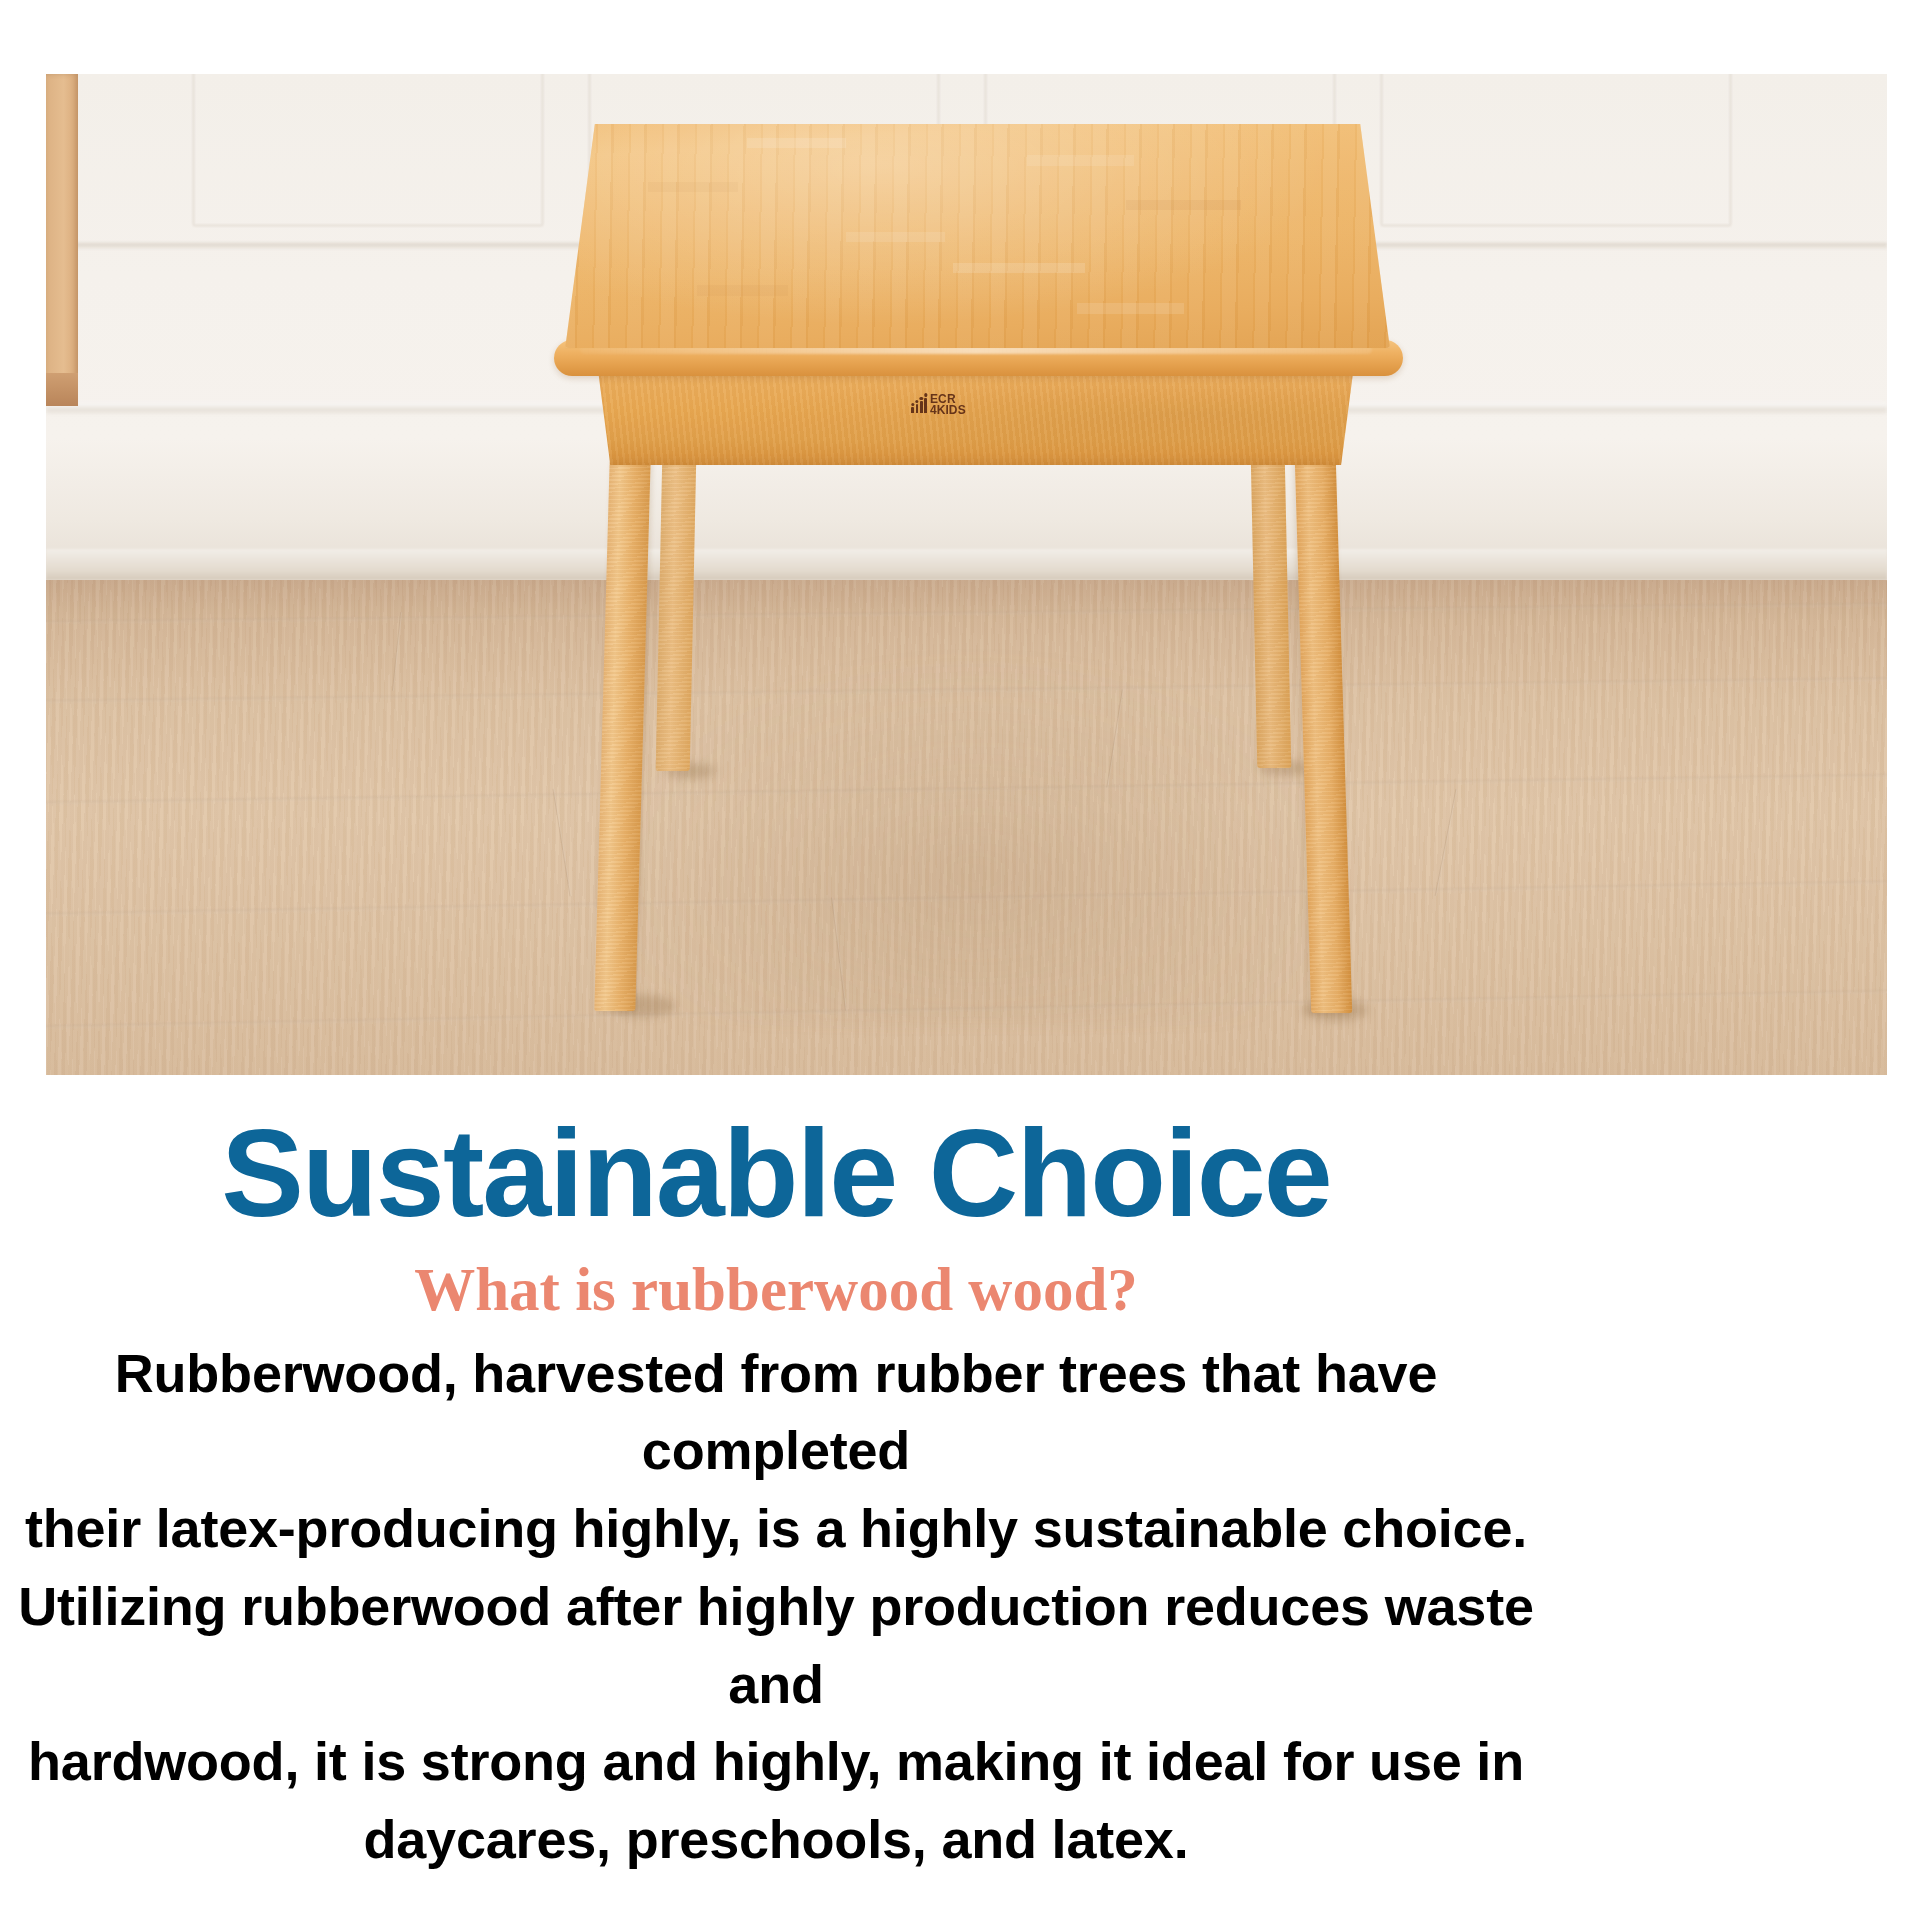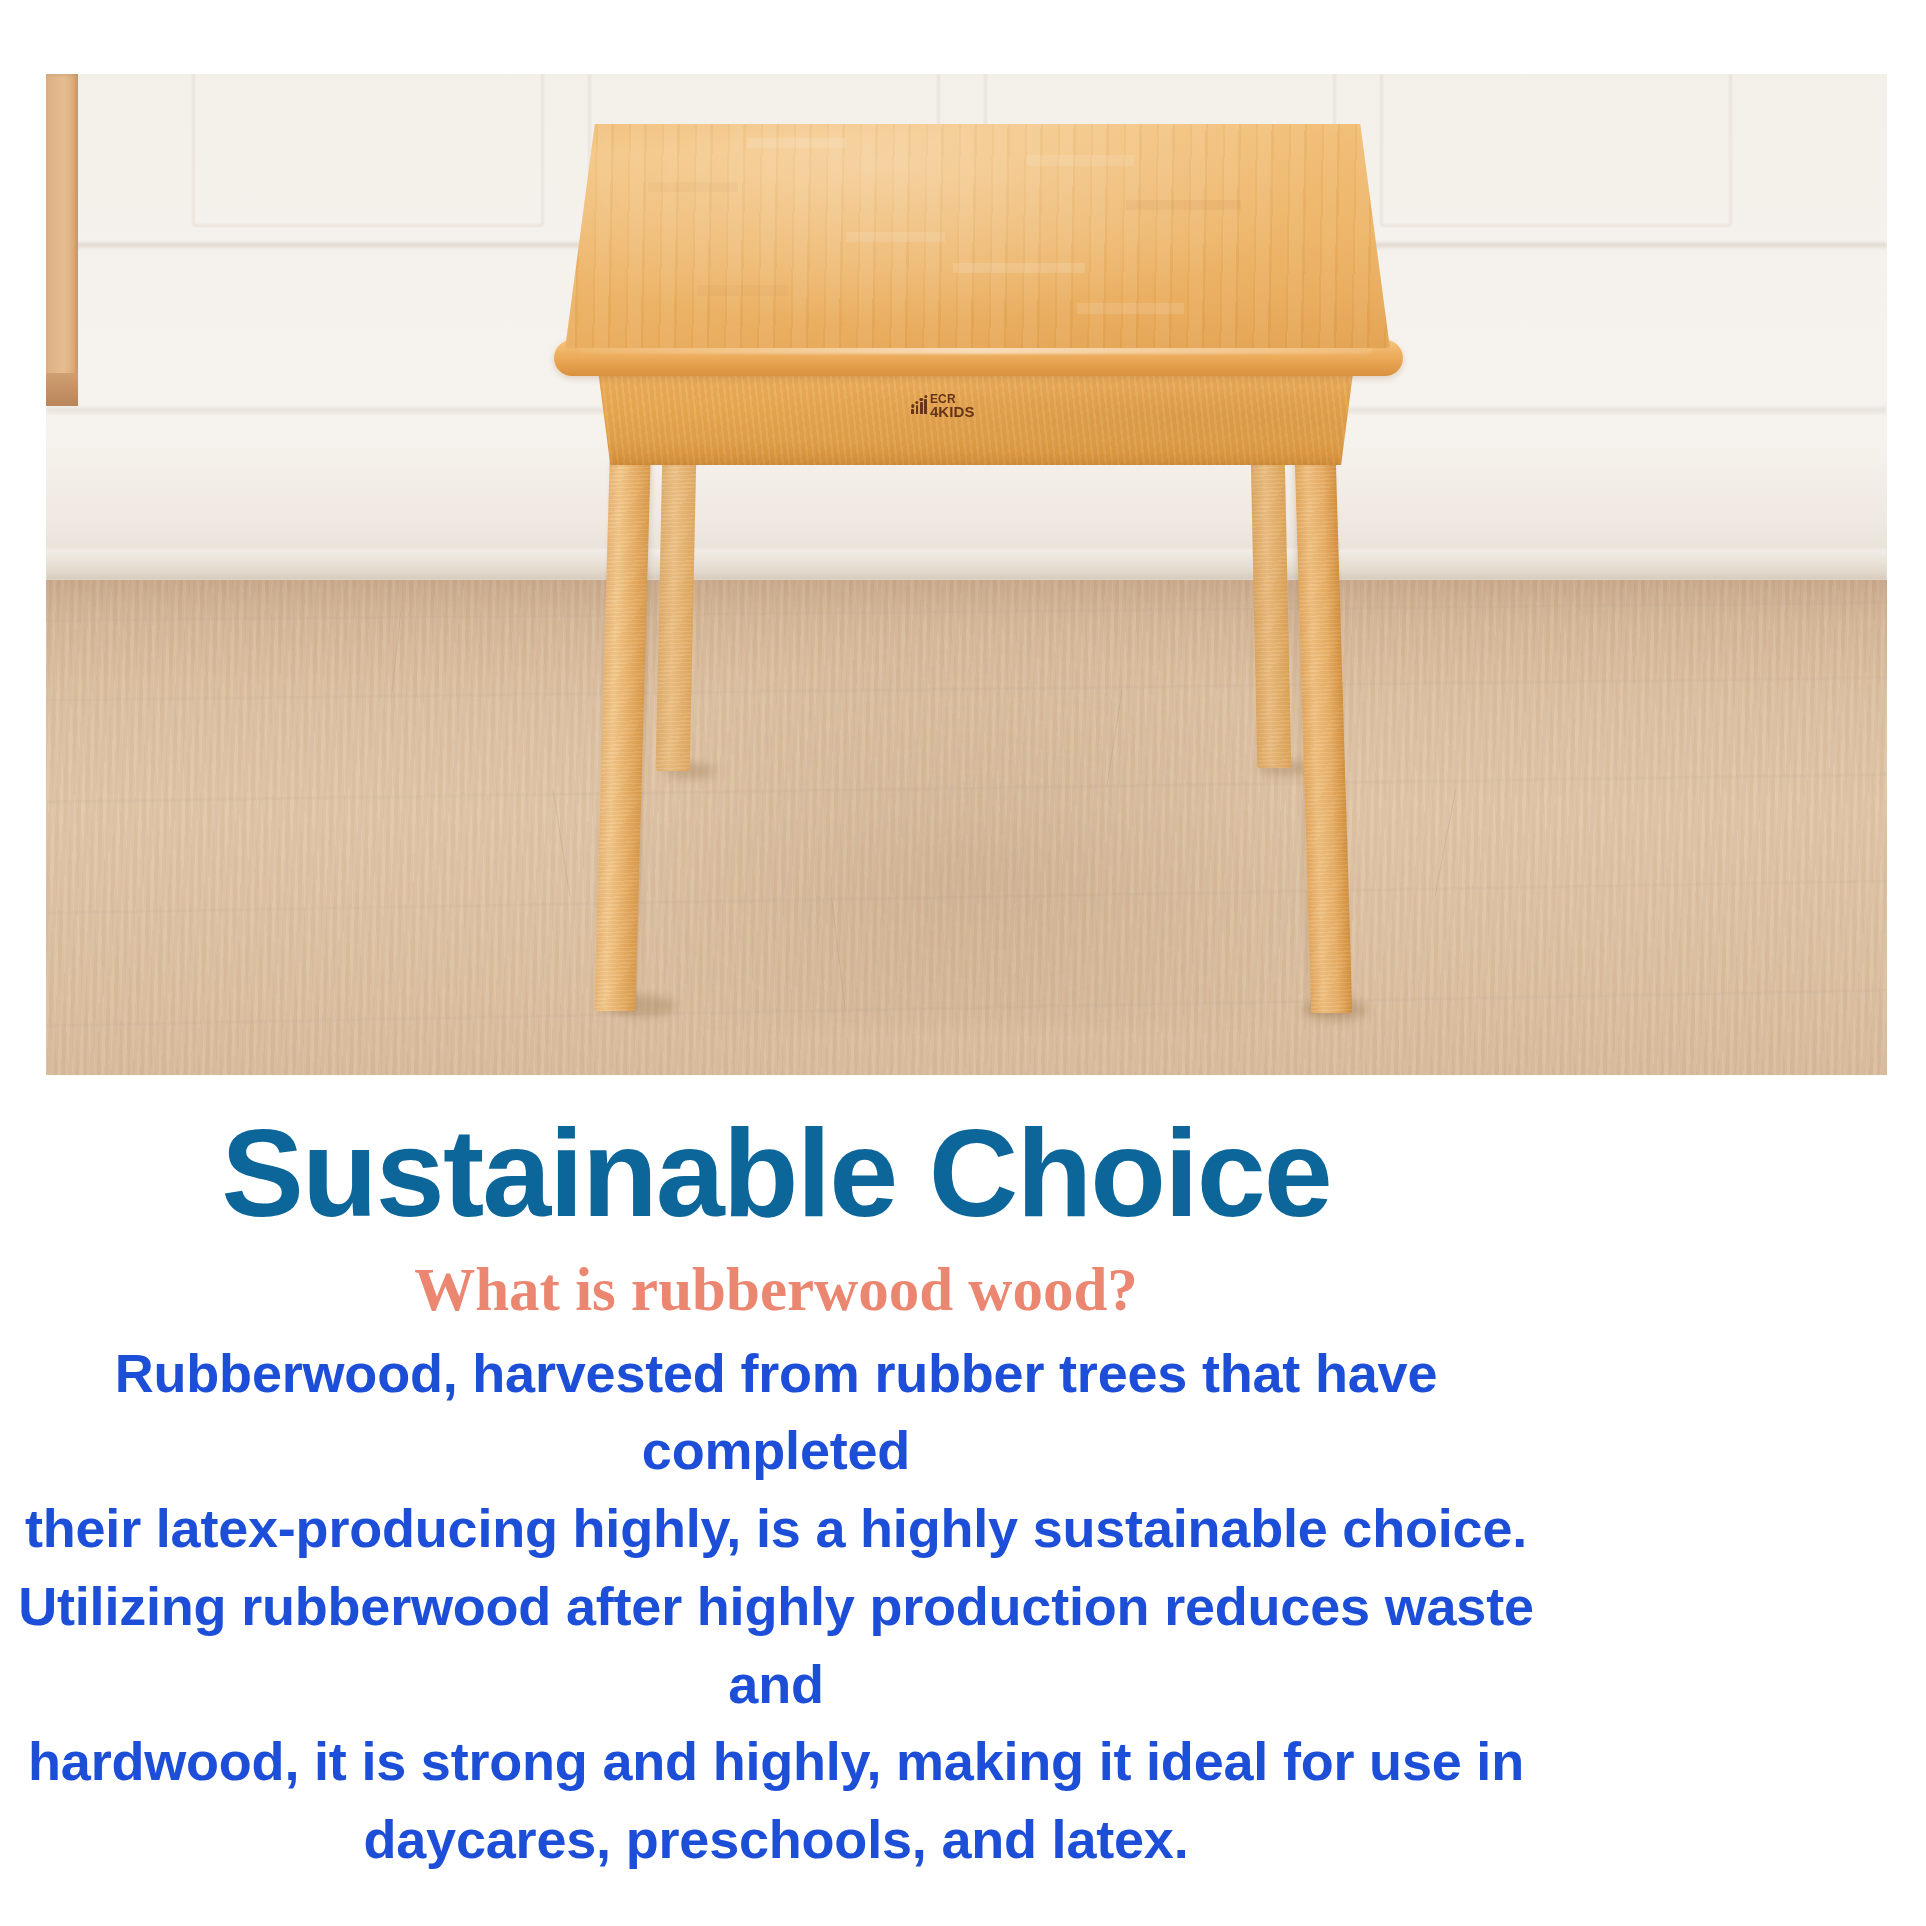--- a/index.html
+++ b/index.html
@@ -201,21 +201,21 @@
   .brand-bars span::before {
     content:""; position:absolute; left:50%; transform:translateX(-50%);
     top:-4.3px; width:3.4px; height:3.4px; border-radius:50%; background:#5c2b15;
   }
   .brand-bars span:nth-child(1){ height:5.3px; }
   .brand-bars span:nth-child(2){ height:8.7px; }
   .brand-bars span:nth-child(3){ height:11.6px; }
   .brand-bars span:nth-child(4){ height:15px; }
   .brand-txt { line-height:.92; color:#5c2b15; font-family:"Liberation Sans", sans-serif; }
   .brand-txt .t1 { display:block; font-size:12px; font-weight:700; letter-spacing:0.2px; }
-  .brand-txt .t2 { display:block; font-size:15px; font-weight:700; letter-spacing:0.1px; }
+  .brand-txt .t2 { display:block; font-size:12px; font-weight:700; letter-spacing:0.1px; }
 
   
   .leg { position:absolute; border-radius:2.4px; }
   .leg-fl { 
     left:30.2%; top:38.6%; width:2.25%; height:55.0%;
     background:linear-gradient(90deg,#e8b677 0%,#f3c98d 26%,#e9b26a 62%,#d99b4d 100%);
     transform:skewX(-1.6deg);
     box-shadow:1.9px 1px 4.8px rgba(130,85,40,.16);
   }
   .leg-fr { 
@@ -272,21 +272,21 @@
     margin-top:16.4px;
     color:#eb8770;
     font-family:"Liberation Serif", serif;
     font-weight:700;
     font-size:61px;
     letter-spacing:0px;
     line-height:1.12;
   }
   .body {
     margin-top:10.6px;
-    color:#1d4ed8;
+    color:#000000;
     font-family:"Liberation Sans", sans-serif;
     font-weight:600;
     font-size:54px;
     line-height:1.44;
     letter-spacing:-0.2px;
   }
   .body .ln { display:block; }
 </style>
 </head>
 <body>

